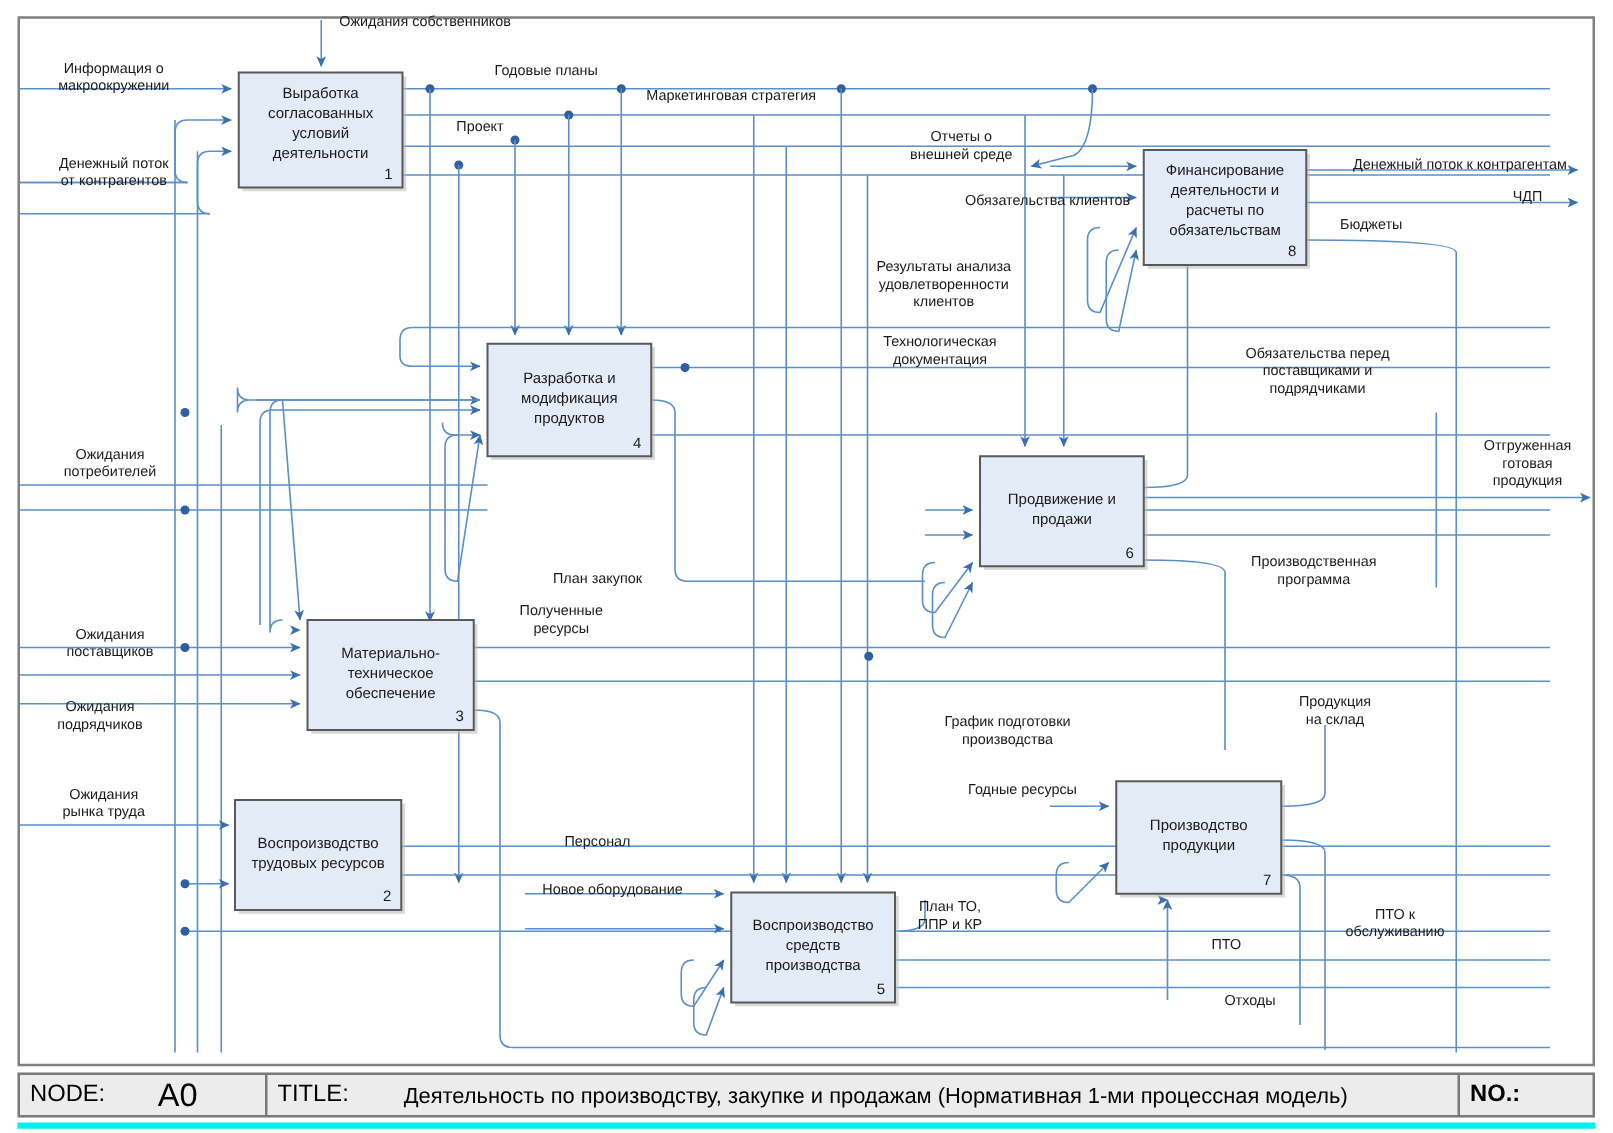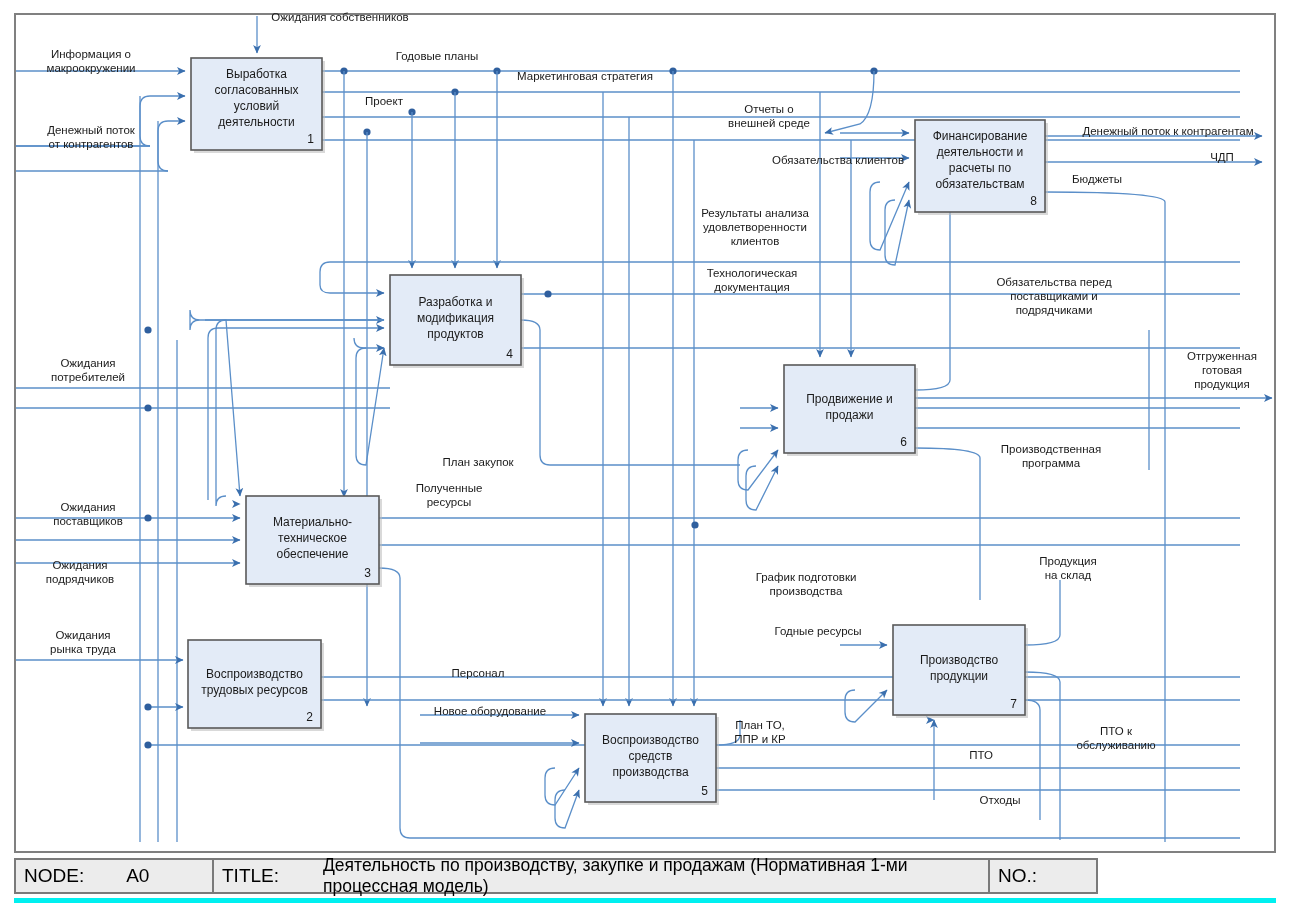--- a/index.html
+++ b/index.html
@@ -7,29 +7,29 @@
   #page{position:relative;width:1290px;height:906px;background:#ffffff;overflow:hidden;}
   #diagram{position:absolute;left:0;top:0;width:1290px;height:906px;}
   .flowlabel{font-family:"Liberation Sans", sans-serif;font-size:11.5px;fill:#1a1a1a;}
   .boxlabel{font-family:"Liberation Sans", sans-serif;font-size:12px;fill:#1a1a1a;}
   .boxnum{font-family:"Liberation Sans", sans-serif;font-size:12px;fill:#1a1a1a;}
   .arrowline{stroke:#5b8fc9;stroke-width:1.3;fill:none;}
   .junction{fill:#2f5f9e;}
   .procbox{fill:#e3ebf7;stroke:#595959;stroke-width:1.6;}
   .frame{fill:none;stroke:#808080;stroke-width:2;}
   
-  #footer{position:absolute;left:14px;top:858px;width:1084px;height:36px;
+  #footer{position:absolute;left:14px;top:858px;width:1262px;height:36px;
           border:2px solid #7a7a7a;background:#ececec;box-sizing:border-box;display:flex;}
   .fcell{display:flex;align-items:center;height:100%;box-sizing:border-box;}
   .fcell + .fcell{border-left:2px solid #7a7a7a;}
   .fnode{width:196px;padding-left:8px;}
   .ftitle{flex:1;padding-left:8px;}
-  .fno{width:108px;padding-left:8px;}
+  .fno{width:108px;padding-left:8px;font-weight:bold;}
   .flab{font-size:19px;color:#000;}
-  .fval{font-size:19px;color:#000;}
+  .fval{font-size:26px;color:#000;}
   .fnodeval{margin-left:42px;}
   .ftitleval{margin-left:44px;font-size:17.5px;}
   #cyanbar{position:absolute;left:14px;top:898px;width:1262px;height:5px;background:#00f0f0;}
 </style>
 </head>
 <body>
 
 <div id="page">
 
   <svg id="diagram" viewBox="0 0 1290 906" xmlns="http://www.w3.org/2000/svg">

